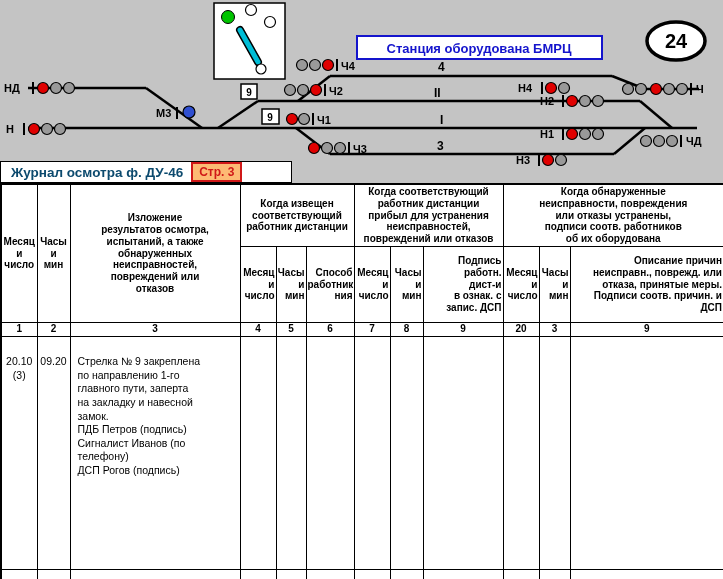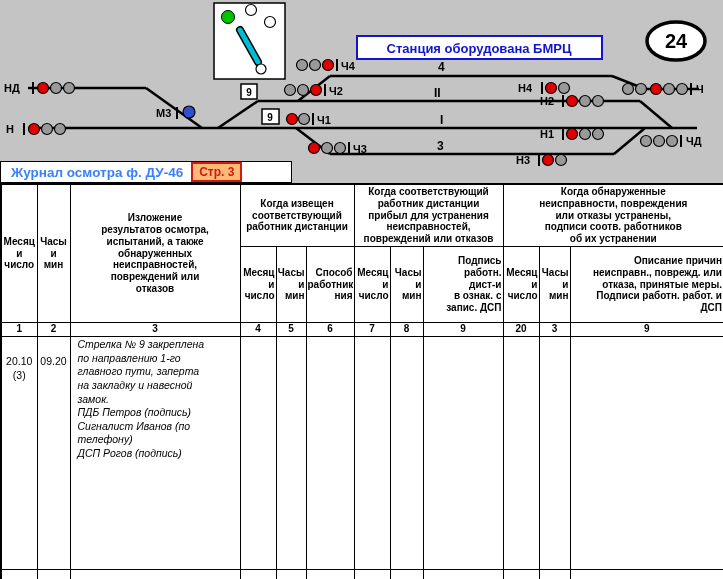--- a/index.html
+++ b/index.html
@@ -19,34 +19,34 @@
   .boxnum{font-size:10px;font-weight:bold;fill:#000;}
   .callout-text{font-size:13px;font-weight:bold;fill:var(--accent-blue);}
   .badge-text{font-size:20px;font-weight:bold;fill:#000;}
   .lamp{stroke:#000;stroke-width:1.2;}
   .lr{fill:var(--signal-red);} .lg{fill:var(--signal-gray);}
   .lb{fill:var(--signal-blue);} .lw{fill:#fff;}
   .mast{stroke:#000;stroke-width:2;}
   .journal-bar{position:absolute;left:0;bottom:0;width:292px;height:22px;
     background:#fff;border:1px solid #000;display:flex;align-items:center;
     gap:8px;padding:0 4px 0 10px;}
-  .journal-title{font-size:13.5px;font-weight:bold;color:#3b82f6;white-space:nowrap;}
+  .journal-title{font-size:13.5px;font-weight:bold;color:#0c4a6e;white-space:nowrap;}
   .page-ref{color:var(--accent-red);border:2px solid var(--accent-red);
     font-weight:bold;font-size:12px;line-height:14px;padding:1px 6px;background:#fdba74;
     white-space:nowrap;}
   table.journal{border-collapse:collapse;table-layout:fixed;width:723px;
     border:2px solid #000;background:#fff;}
   .journal th,.journal td{border:1px solid #000;padding:1px;white-space:pre-line;
     text-align:center;vertical-align:middle;overflow:hidden;}
   .journal th{font-size:10px;font-weight:bold;line-height:1.18;}
   tr.r1 th{height:58px;} tr.r2 th{height:76px;text-align:right;}
   tr.rnum td{height:14px;font-size:10px;font-weight:bold;line-height:1;}
   tr.rentry td{height:233px;vertical-align:top;font-size:10.5px;line-height:1.3;}
   td.entry-date,td.entry-time{padding-top:18px;}
-  td.entry-text{text-align:left;padding:1px 4px 4px 7px;font-style:italic;}
+  td.entry-text{text-align:left;padding:18px 4px 4px 7px;}
   tr.rlast td{height:12px;}
 </style>
 </head>
 <body>
 
 <div class="diagram">
   <svg width="723" height="183" viewBox="0 0 723 183">
 
     <g stroke="#000" stroke-width="2.5">
       <line x1="28" y1="128" x2="697" y2="128"></line>
@@ -240,21 +240,21 @@
 работник дистанции</th>
       <th colspan="3">Когда соответствующий
 работник дистанции
 прибыл для устранения
 неисправностей,
 повреждений или отказов</th>
       <th colspan="3">Когда обнаруженные
 неисправности, повреждения
 или отказы устранены,
 подписи соотв. работников
-об их устранении</th>
+об их оборудована</th>
     </tr>
     <tr class="r2">
       <th>Месяц
 и
 число</th>
       <th>Часы
 и
 мин</th>
       <th>Способ
 работник
@@ -272,21 +272,21 @@
 запис. ДСП</th>
       <th>Месяц
 и
 число</th>
       <th>Часы
 и
 мин</th>
       <th>Описание причин
 неисправн., поврежд. или
 отказа, принятые меры.
-Подписи работн. работ. и
+Подписи соотв. причин. и
 ДСП</th>
     </tr>
     <tr class="rnum">
       <td>1</td>
       <td>2</td>
       <td>3</td>
       <td>4</td>
       <td>5</td>
       <td>6</td>
       <td>7</td>

